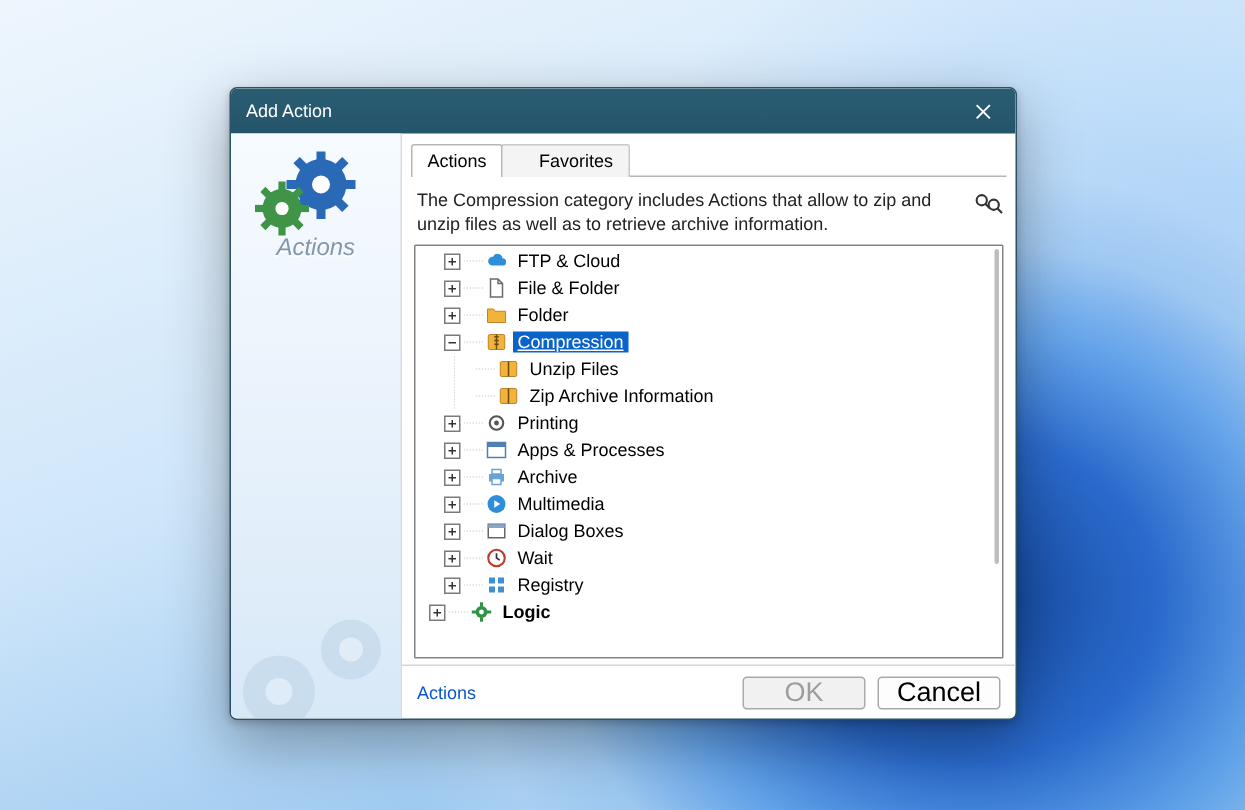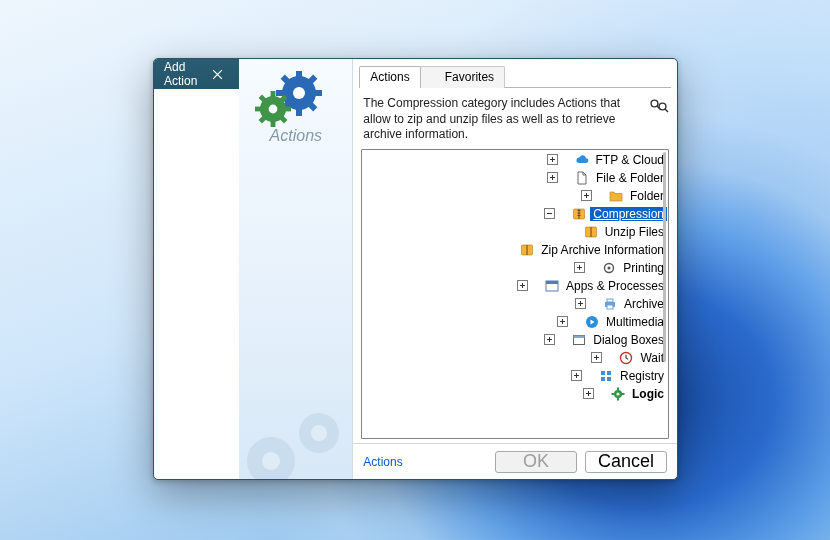--- a/index.html
+++ b/index.html
@@ -8,21 +8,21 @@
       background:
         radial-gradient(ellipse 420px 360px at 78% 74%, rgba(11,62,150,0.94) 0%, rgba(30,96,200,0.9) 30%, rgba(80,150,230,0.72) 50%, rgba(160,200,240,0.6) 66%, rgba(200,225,248,0.3) 80%, rgba(220,238,252,0) 96%),
         radial-gradient(ellipse 360px 300px at 90% 40%, rgba(110,170,240,0.55) 0%, rgba(160,205,248,0.35) 50%, rgba(210,235,252,0) 100%),
         linear-gradient(160deg, #eef6fd 0%, #cfe6fa 45%, #a9d0f2 70%, #7bb8ec 100%);
       position: relative;
     }
     .dialog {
       position: absolute; left: 153px; top: 58px; width: 525px; height: 422px;
       background: #fff; border: 1px solid #2b5266; border-radius: 5px;
       box-shadow: 0 14px 40px rgba(0,0,0,0.34), 0 2px 6px rgba(0,0,0,0.22);
-      display: flex; flex-direction: row; overflow: hidden;
+      display: flex; flex-direction: column; overflow: hidden;
     }
     .titlebar {
       height: 30px; flex: 0 0 30px; background: linear-gradient(#2a5d73, #24546a);
       color: #fff; display: flex; align-items: center; padding: 0 2px 0 10px;
       font-size: 12px;
     }
     .titlebar .title { flex: 1; }
     .close-btn { width: 40px; height: 28px; display: flex; align-items: center; justify-content: center; cursor: pointer; border-radius: 3px; }
     .close-btn svg { width: 11px; height: 11px; }
     .body { flex: 1; display: flex; min-height: 0; }
@@ -38,21 +38,21 @@
     .tab { padding: 3px 10px 4px; border: 1px solid #c9c9c9; border-bottom: none; background: #f4f4f4; position: relative; top: 1px; cursor: pointer; border-radius: 2px 2px 0 0; }
     .tab.active { background: #fff; border-color: #b6b6b6; z-index: 2; }
     .tab + .tab { margin-left: -1px; padding-left: 24px; }
     .tab-underline { height: 1px; background: #b6b6b6; margin: 0 6px; }
     .desc-row { display: flex; align-items: flex-start; padding: 8px 8px 6px 10px; gap: 24px; }
     .desc-text { flex: 1; color: #222; line-height: 1.3; }
     .search-icon { flex: 0 0 20px; width: 20px; height: 18px; cursor: pointer; margin-top: 2px; }
     .tree-wrap { flex: 1; margin: 0 8px 4px 8px; border: 1px solid #838383; border-radius: 1px; background: #fff; min-height: 0; position: relative; }
     .tree { position: absolute; inset: 1px; overflow: hidden; }
     .tree-scrollbar { position: absolute; right: 2px; top: 2px; width: 3px; height: 210px; background: #bdbdbd; border-radius: 2px; }
-    .tree-row { display: flex; align-items: center; height: 18px; white-space: nowrap; justify-content: flex-end; }
+    .tree-row { display: flex; align-items: center; height: 18px; white-space: nowrap; }
     .toggle { width: 11px; height: 11px; border: 1px solid #7a7a7a; display: flex; align-items: center; justify-content: center; margin-right: 2px; cursor: pointer; background: #fff; flex: 0 0 11px; }
     .toggle svg { display: block; }
     .dots { width: 13px; height: 18px; flex: 0 0 13px; background-image: radial-gradient(#888 0.5px, transparent 0.5px); background-size: 2px 2px; background-position: center; background-repeat: repeat-x; opacity: 0.6; }
     .dots-v { width: 13px; flex: 0 0 13px; align-self: stretch; background-image: radial-gradient(#888 0.5px, transparent 0.5px); background-size: 2px 2px; background-position: 6px 0; background-repeat: repeat-y; opacity: 0.5; }
     .node-icon { width: 16px; height: 16px; margin: 0 3px 0 1px; flex: 0 0 16px; display:flex; align-items:center; justify-content:center; }
     .node-label { padding: 0 3px; }
     .node-label.selected { background: #0a63c9; color: #fff; text-decoration: underline; }
     .node-label.bold { font-weight: 700; }
     .indent8 { width: 8px; flex: 0 0 8px; }
     .indent18 { width: 18px; flex: 0 0 18px; }

